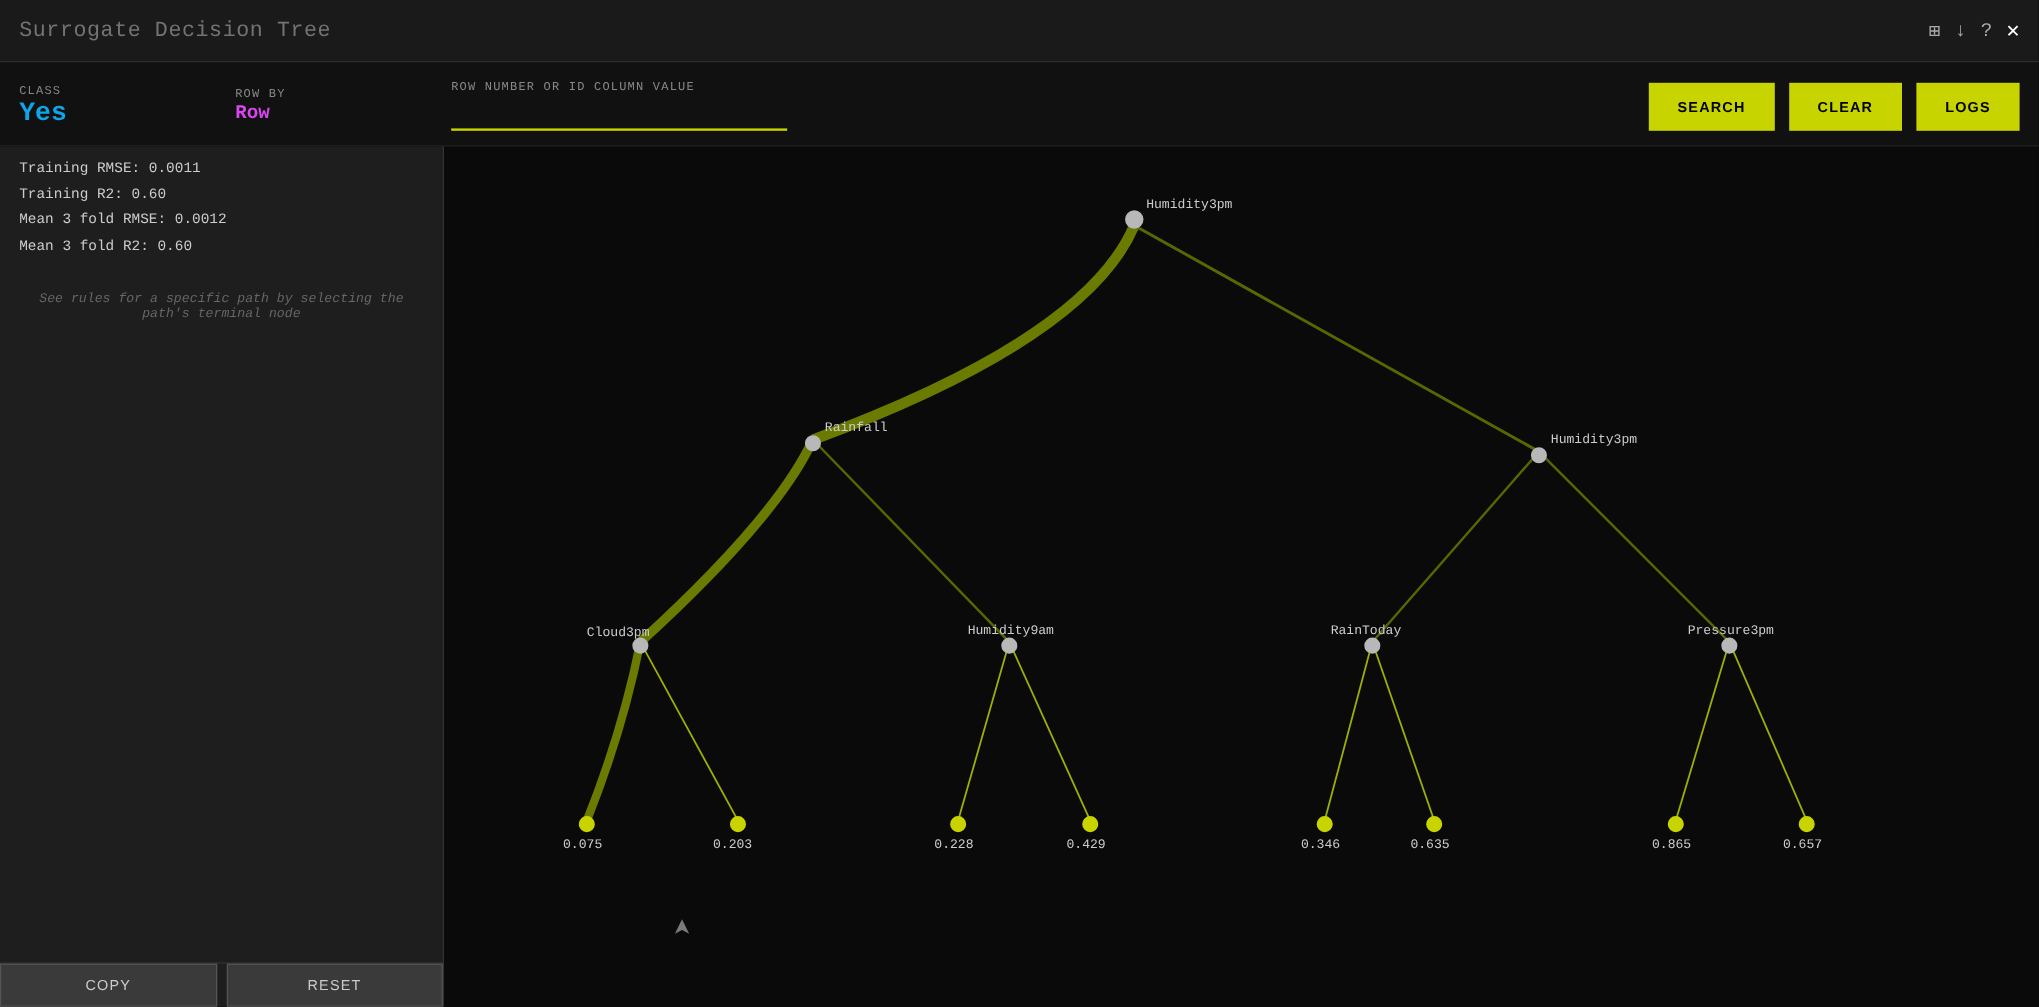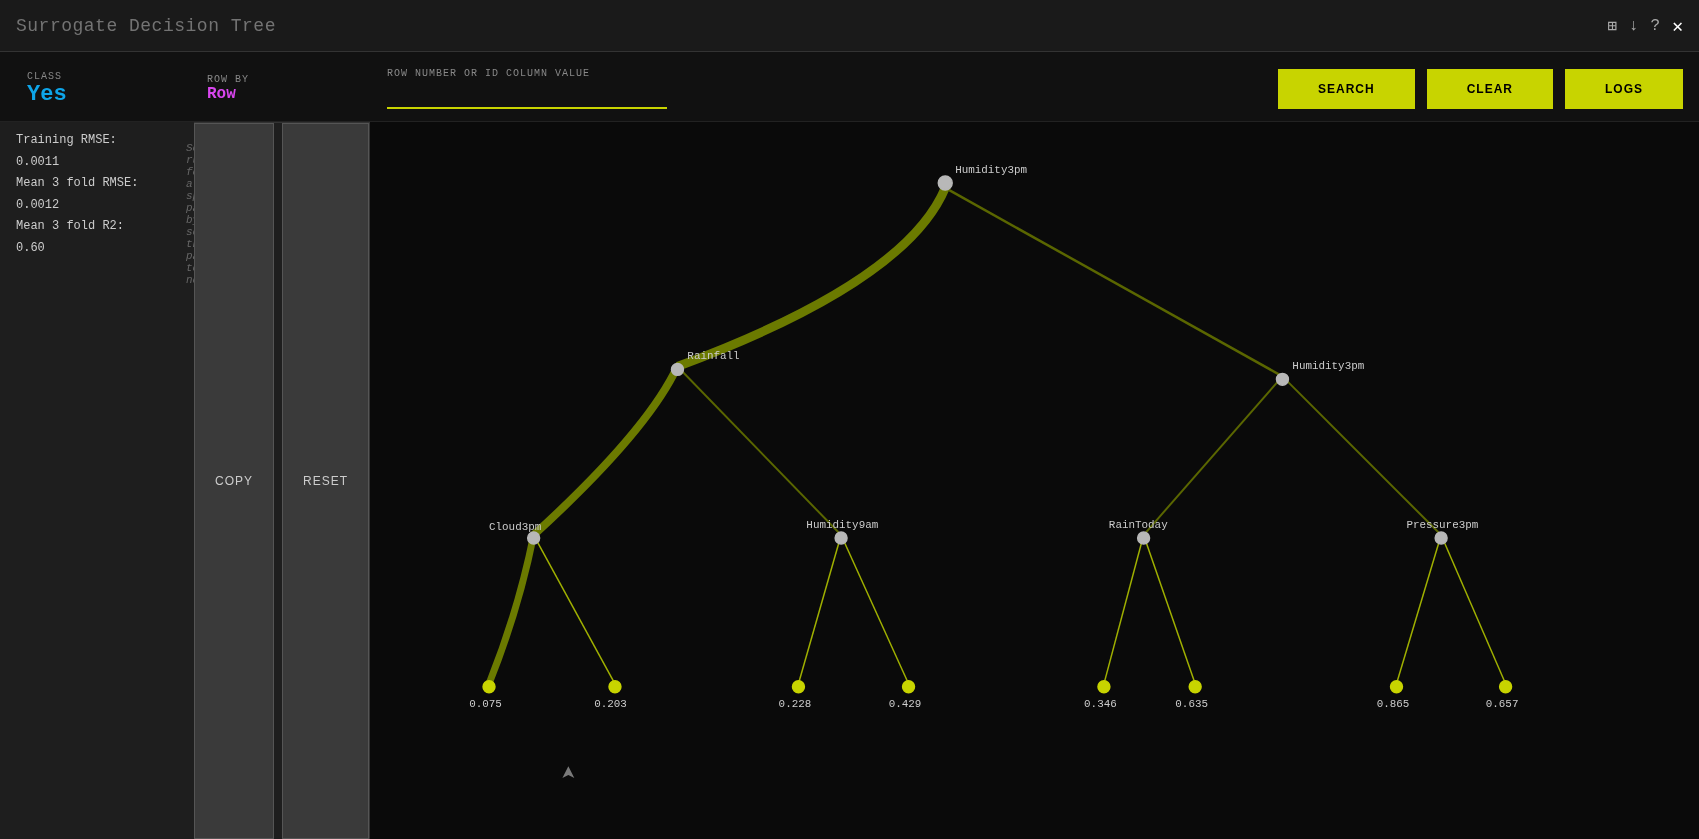--- a/index.html
+++ b/index.html
@@ -40,21 +40,20 @@
     .header-row {
       display: flex;
       align-items: center;
       padding: 8px 16px 4px 16px;
       height: 70px;
       border-bottom: 1px solid #222;
       background: #111;
     }
     .class-section {
       width: 160px;
-      margin-left: 11px;
     }
     .class-label {
       font-size: 10px;
       color: #888;
       letter-spacing: 1px;
     }
     .class-value {
       font-size: 22px;
       color: #0ea5e9;
       font-weight: bold;
@@ -98,39 +97,39 @@
     }
     .header-buttons {
       display: flex;
       gap: 12px;
       margin-left: auto;
     }
     .btn-yellow {
       background: #c8d400;
       color: #000;
       border: none;
-      padding: 10px 40px;
+      padding: 10px 24px;
       font-size: 12px;
       font-weight: bold;
       cursor: pointer;
       letter-spacing: 1px;
       height: 40px;
     }
     .main-area {
       display: flex;
       height: calc(839px - 52px - 70px);
     }
     .left-panel {
       width: 370px;
       min-width: 370px;
       background: #1e1e1e;
       border-right: 1px solid #333;
       position: relative;
       display: flex;
-      flex-direction: row;
+      flex-direction: column;
     }
     .left-panel-content {
       flex: 1;
       padding: 12px;
       overflow: hidden;
     }
     .metrics-section {
       padding: 8px 16px;
       color: #ccc;
       font-size: 12px;
@@ -216,20 +215,21 @@
     <button class="btn-yellow">CLEAR</button>
     <button class="btn-yellow">LOGS</button>
   </div>
 </div>
 
 <div class="main-area">
 
   <div class="left-panel">
     <div class="metrics-section">
       <div>Training RMSE: 0.0011</div>
+      <div>Training R2: 0.60</div>
       <div>Mean 3 fold RMSE: 0.0012</div>
       <div>Mean 3 fold R2: 0.60</div>
     </div>
     <div class="left-panel-content">
       <div class="rule-hint">See rules for a specific path by selecting the path's terminal node</div>
     </div>
     <div class="left-panel-footer">
       <button class="btn-gray">COPY</button>
       <button class="btn-gray">RESET</button>
     </div>

